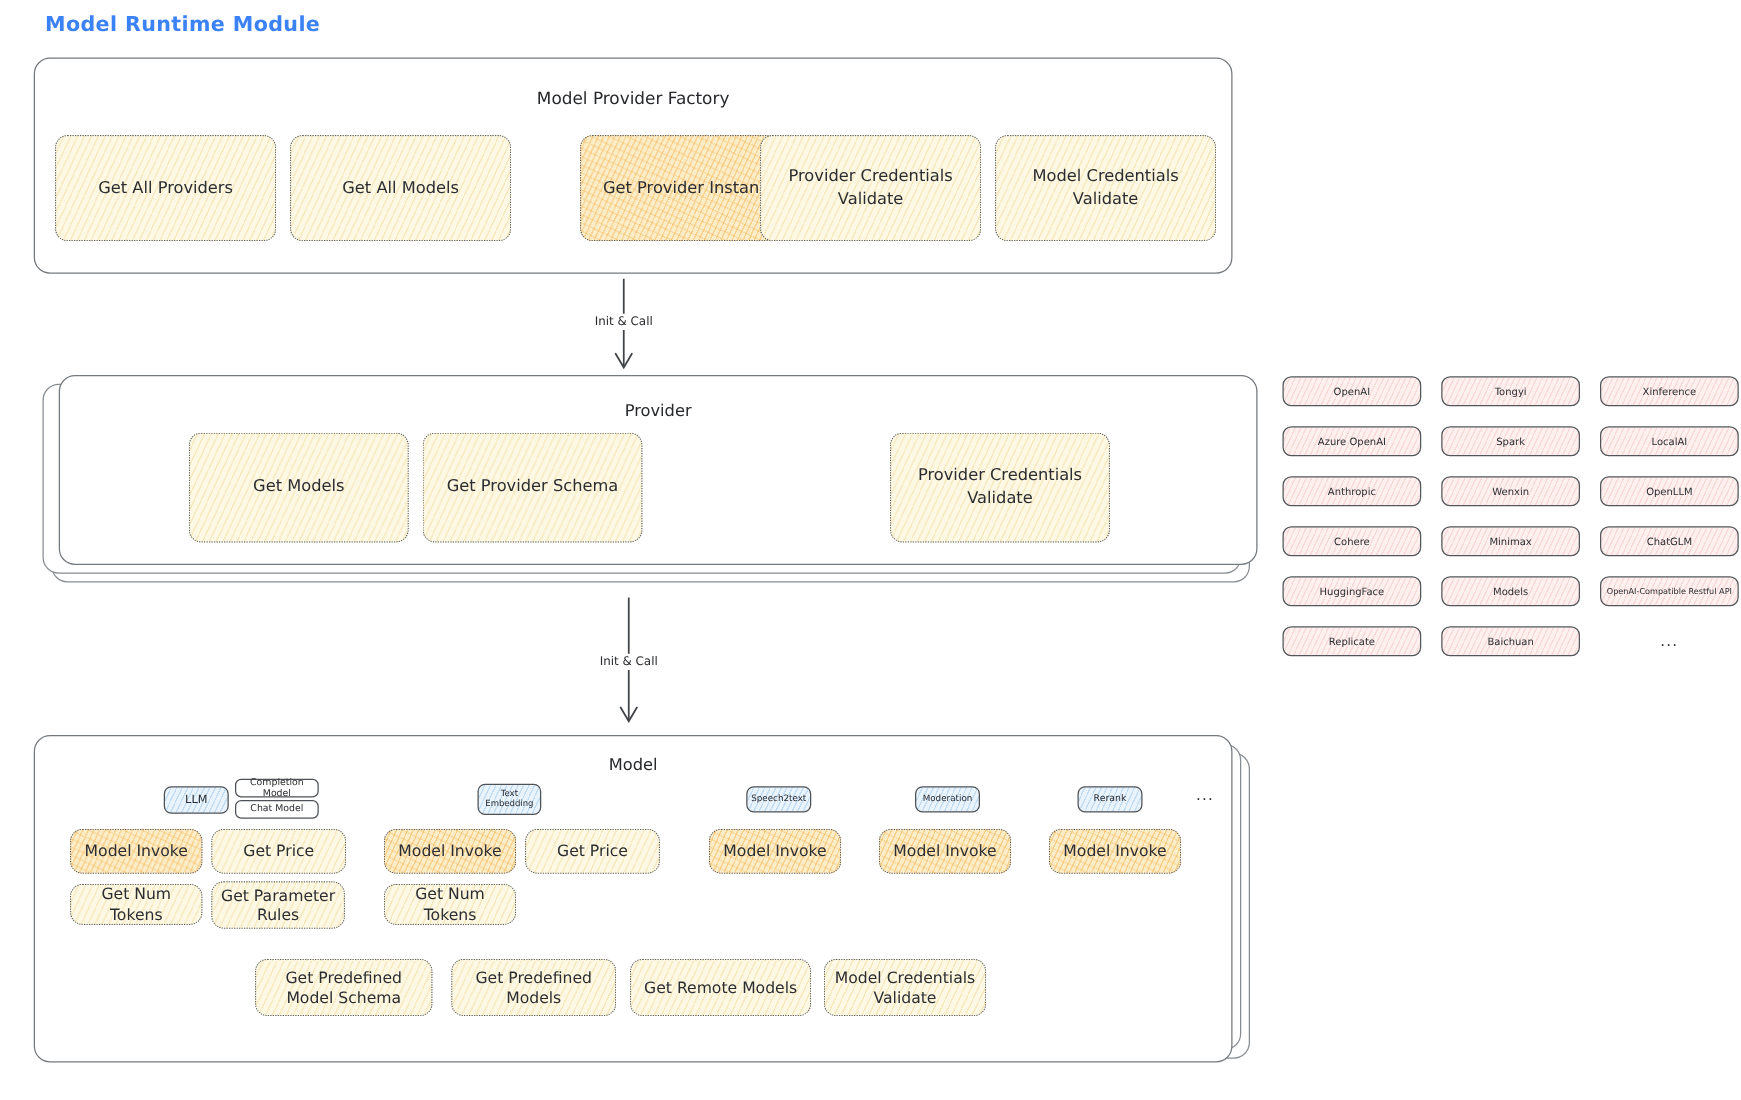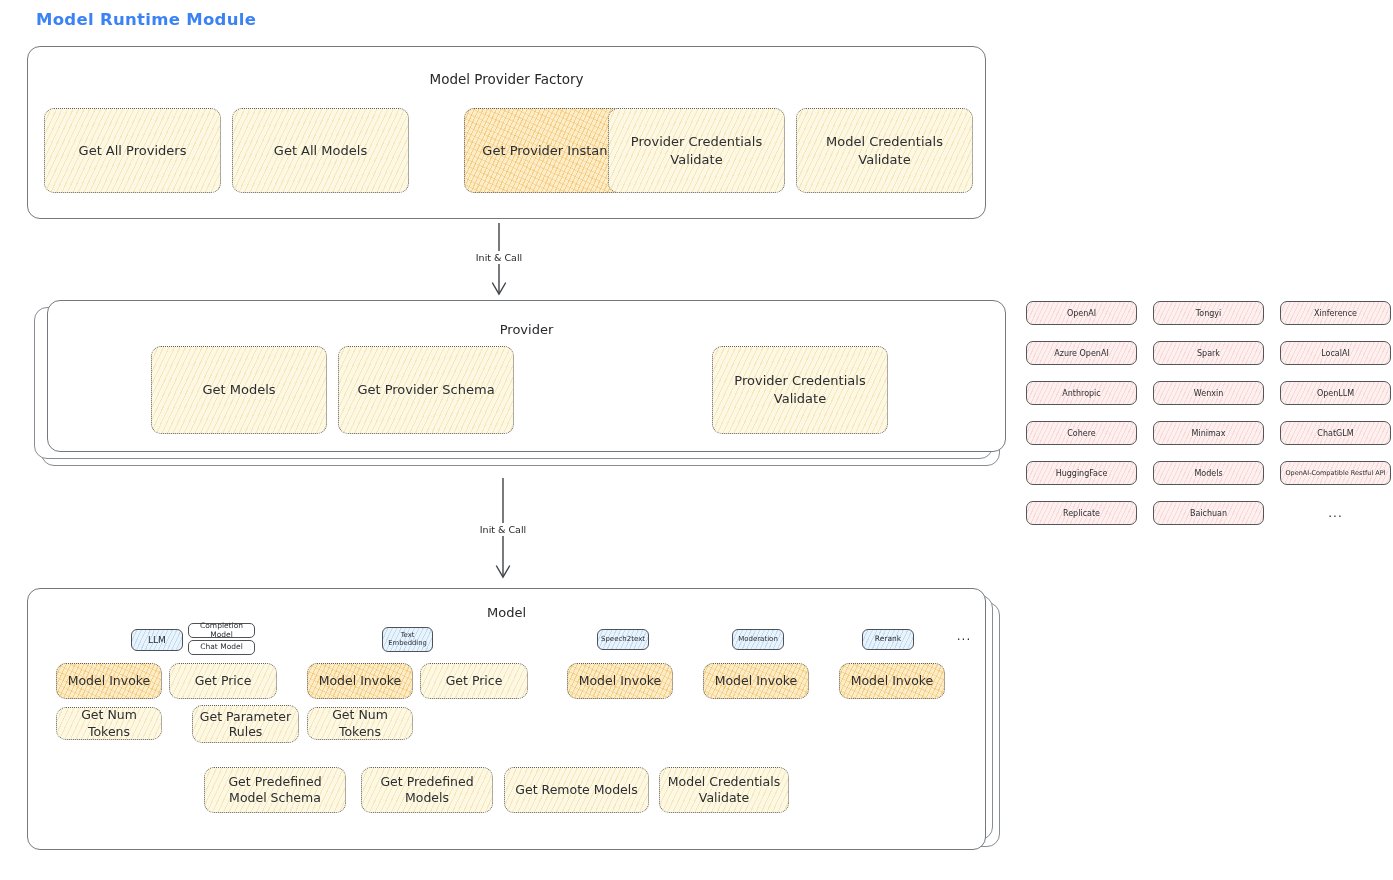--- a/index.html
+++ b/index.html
@@ -148,21 +148,21 @@
 
     <div class="btn orange small-btn" style="left:28px;top:74px;width:106px;height:36px;">Model Invoke</div>
     <div class="btn yellow small-btn" style="left:141px;top:74px;width:108px;height:36px;">Get Price</div>
     <div class="btn orange small-btn" style="left:279px;top:74px;width:106px;height:36px;">Model Invoke</div>
     <div class="btn yellow small-btn" style="left:392px;top:74px;width:108px;height:36px;">Get Price</div>
     <div class="btn orange small-btn" style="left:539px;top:74px;width:106px;height:36px;">Model Invoke</div>
     <div class="btn orange small-btn" style="left:675px;top:74px;width:106px;height:36px;">Model Invoke</div>
     <div class="btn orange small-btn" style="left:811px;top:74px;width:106px;height:36px;">Model Invoke</div>
 
     <div class="btn yellow small-btn" style="left:28px;top:118px;width:106px;height:33px;">Get Num Tokens</div>
-    <div class="btn yellow small-btn" style="left:141px;top:116px;width:107px;height:38px;line-height:1.2;margin-left:23px;">Get Parameter Rules</div>
+    <div class="btn yellow small-btn" style="left:141px;top:116px;width:107px;height:38px;line-height:1.2;">Get Parameter Rules</div>
     <div class="btn yellow small-btn" style="left:279px;top:118px;width:106px;height:33px;">Get Num Tokens</div>
 
     <div class="btn yellow small-btn" style="left:176px;top:178px;width:142px;height:46px;line-height:1.25;">Get Predefined Model Schema</div>
     <div class="btn yellow small-btn" style="left:476px;top:178px;width:145px;height:46px;">Get Remote Models</div>
     <div class="btn yellow small-btn" style="left:333px;top:178px;width:132px;height:46px;line-height:1.25;">Get Predefined Models</div>
     <div class="btn yellow small-btn" style="left:631px;top:178px;width:130px;height:46px;line-height:1.25;">Model Credentials Validate</div>
   </div>
 
 </div>
 

